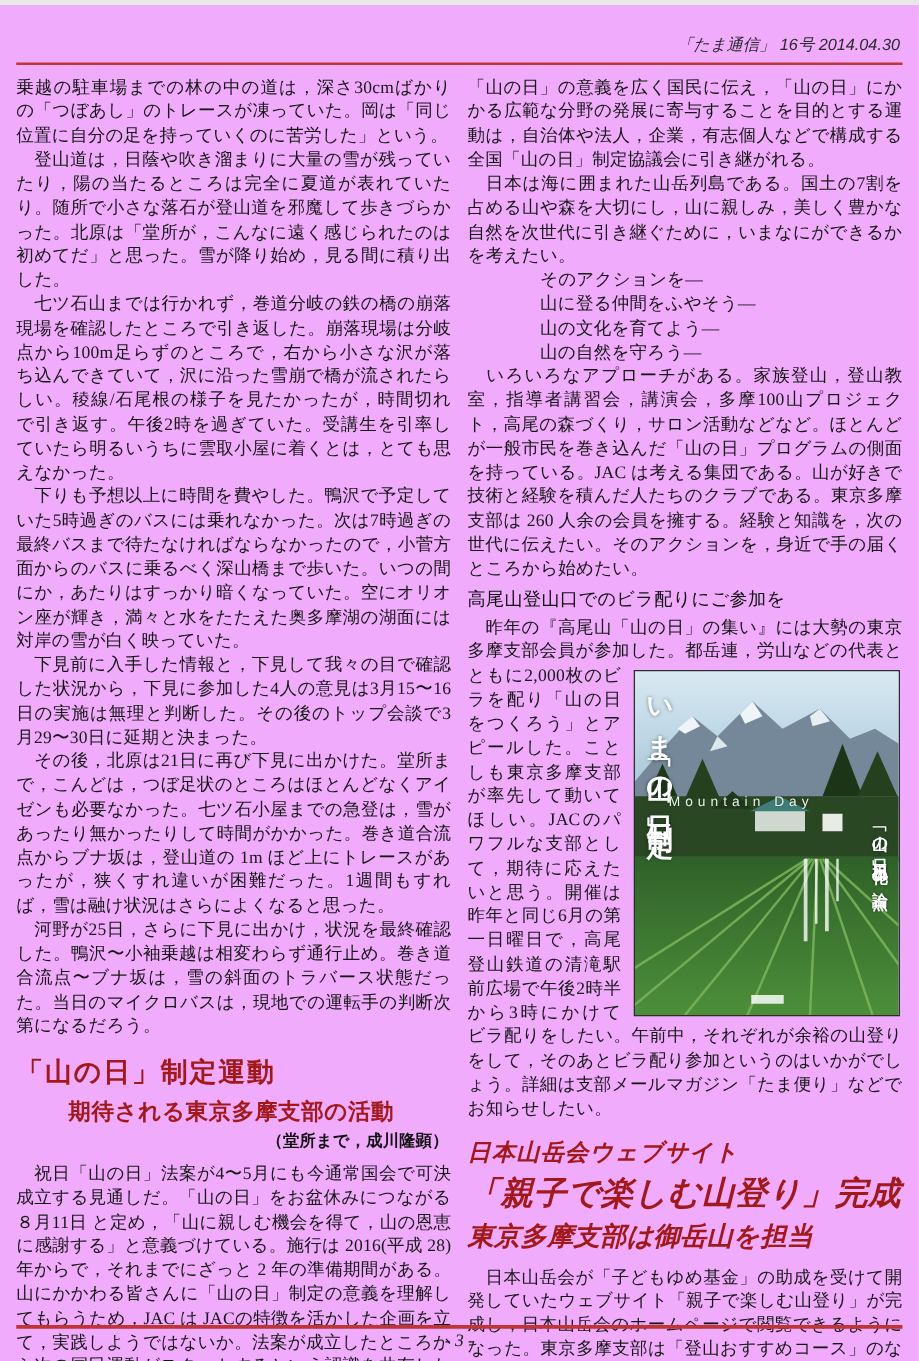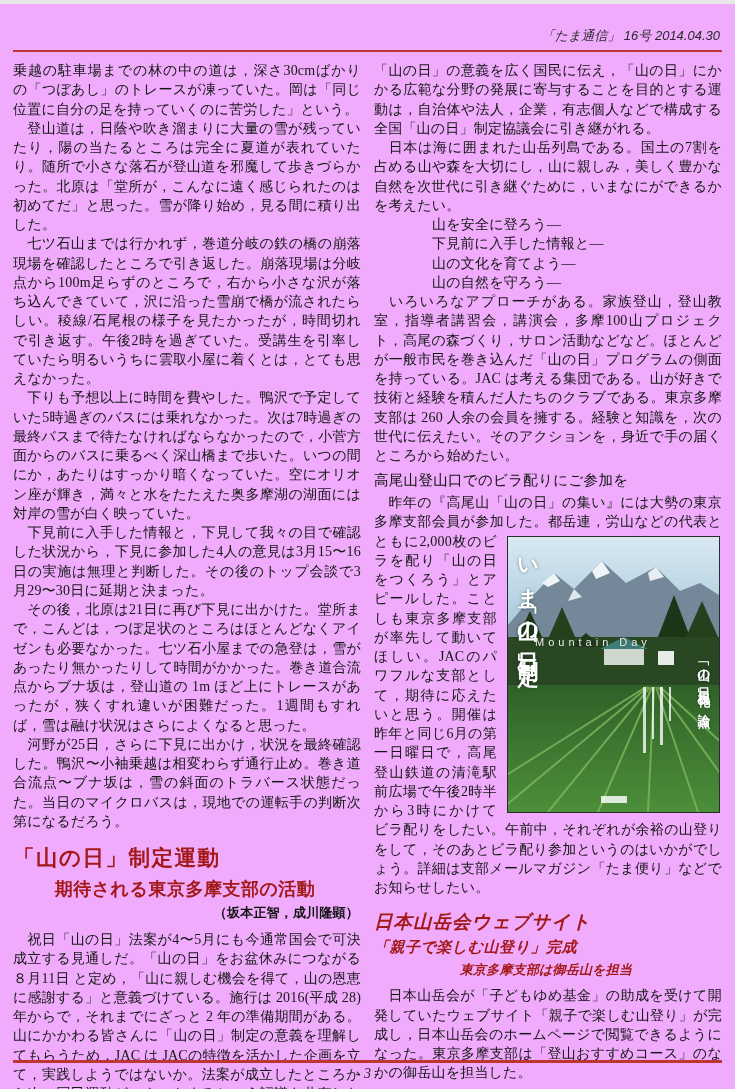--- a/index.html
+++ b/index.html
@@ -101,22 +101,22 @@
     font-weight:bold;font-size:12.5px;line-height:1.35;
     margin-top:5px;text-align:justify;color:#111;
   }
   
   .a2-block{margin:12px 0 8px;}
   .a2-l1,.a2-l2,.a2-l3{
     font-family:"Liberation Sans","DejaVu Sans",sans-serif;
     font-weight:bold;font-style:italic;color:#a31818;
   }
   .a2-l1{font-size:18.5px;letter-spacing:1px;}
-  .a2-l2{font-size:15px;letter-spacing:0.5px;margin-top:2px;}
-  .a2-l3{font-size:13px;text-align:center;padding-right:4px;margin-top:3px;}
+  .a2-l2{font-size:26px;letter-spacing:0.5px;margin-top:2px;}
+  .a2-l3{font-size:21px;text-align:left;padding-right:4px;margin-top:3px;}
   
   .footer{position:absolute;left:13px;right:13px;bottom:0;height:33px;}
   .footer-rule{height:2.5px;background:#c13434;}
   .page-num{
     text-align:center;font-style:italic;font-size:14px;color:#222;
     padding-top:3px;font-family:"Liberation Serif","DejaVu Serif",serif;
   }
 </style>
 </head>
 <body>
@@ -135,34 +135,34 @@
       <p>　登山道は，日蔭や吹き溜まりに大量の雪が残っていたり，陽の当たるところは完全に夏道が表れていたり。随所で小さな落石が登山道を邪魔して歩きづらかった。北原は「堂所が，こんなに遠く感じられたのは初めてだ」と思った。雪が降り始め，見る間に積り出した。</p>
       <p>　七ツ石山までは行かれず，巻道分岐の鉄の橋の崩落現場を確認したところで引き返した。崩落現場は分岐点から100m足らずのところで，右から小さな沢が落ち込んできていて，沢に沿った雪崩で橋が流されたらしい。稜線/石尾根の様子を見たかったが，時間切れで引き返す。午後2時を過ぎていた。受講生を引率していたら明るいうちに雲取小屋に着くとは，とても思えなかった。</p>
       <p>　下りも予想以上に時間を費やした。鴨沢で予定していた5時過ぎのバスには乗れなかった。次は7時過ぎの最終バスまで待たなければならなかったので，小菅方面からのバスに乗るべく深山橋まで歩いた。いつの間にか，あたりはすっかり暗くなっていた。空にオリオン座が輝き，満々と水をたたえた奥多摩湖の湖面には対岸の雪が白く映っていた。</p>
       <p>　下見前に入手した情報と，下見して我々の目で確認した状況から，下見に参加した4人の意見は3月15〜16日の実施は無理と判断した。その後のトップ会談で3月29〜30日に延期と決まった。</p>
       <p>　その後，北原は21日に再び下見に出かけた。堂所まで，こんどは，つぼ足状のところはほとんどなくアイゼンも必要なかった。七ツ石小屋までの急登は，雪があったり無かったりして時間がかかった。巻き道合流点からブナ坂は，登山道の 1m ほど上にトレースがあったが，狭くすれ違いが困難だった。1週間もすれば，雪は融け状況はさらによくなると思った。</p>
       <p>　河野が25日，さらに下見に出かけ，状況を最終確認した。鴨沢〜小袖乗越は相変わらず通行止め。巻き道合流点〜ブナ坂は，雪の斜面のトラバース状態だった。当日のマイクロバスは，現地での運転手の判断次第になるだろう。</p>
 
       <div class="a1-block">
         <div class="a1-title">「山の日」制定運動</div>
         <div class="a1-subtitle">期待される東京多摩支部の活動</div>
-        <div class="byline">（坂本正智，成川隆顕）</div>
+        <div class="byline">（堂所まで，成川隆顕）</div>
       </div>
 
       <p>　祝日「山の日」法案が4〜5月にも今通常国会で可決成立する見通しだ。「山の日」をお盆休みにつながる ８月11日 と定め，「山に親しむ機会を得て，山の恩恵に感謝する」と意義づけている。施行は 2016(平成 28)年からで，それまでにざっと 2 年の準備期間がある。山にかかわる皆さんに「山の日」制定の意義を理解してもらうため，JAC は JACの特徴を活かした企画を立て，実践しようではないか。法案が成立したところから次の国民運動がスタートするという認識を共有したい。</p>
 
     </div>
 
     <div class="col">
       <p>「山の日」の意義を広く国民に伝え，「山の日」にかかる広範な分野の発展に寄与することを目的とする運動は，自治体や法人，企業，有志個人などで構成する全国「山の日」制定協議会に引き継がれる。</p>
       <p>　日本は海に囲まれた山岳列島である。国土の7割を占める山や森を大切にし，山に親しみ，美しく豊かな自然を次世代に引き継ぐために，いまなにができるかを考えたい。</p>
 
       <div class="slogans">
-        <div>山を安全に登ろう―</div>
-        <div>下見前に入手した情報と―</div>
+        <div>そのアクションを―</div>
+        <div>山に登る仲間をふやそう―</div>
         <div>山の文化を育てよう―</div>
         <div>山の自然を守ろう―</div>
       </div>
 
       <p>　いろいろなアプローチがある。家族登山，登山教室，指導者講習会，講演会，多摩100山プロジェクト，高尾の森づくり，サロン活動などなど。ほとんどが一般市民を巻き込んだ「山の日」プログラムの側面を持っている。JAC は考える集団である。山が好きで技術と経験を積んだ人たちのクラブである。東京多摩支部は 260 人余の会員を擁する。経験と知識を，次の世代に伝えたい。そのアクションを，身近で手の届くところから始めたい。</p>
 
       <div class="subhead">高尾山登山口でのビラ配りにご参加を</div>
 
       <p><span>　昨年の『高尾山「山の日」の集い』には大勢の東京多摩支部会員が参加した。</span><span class="cover-float">
             <span class="book-cover" style="display:block">

